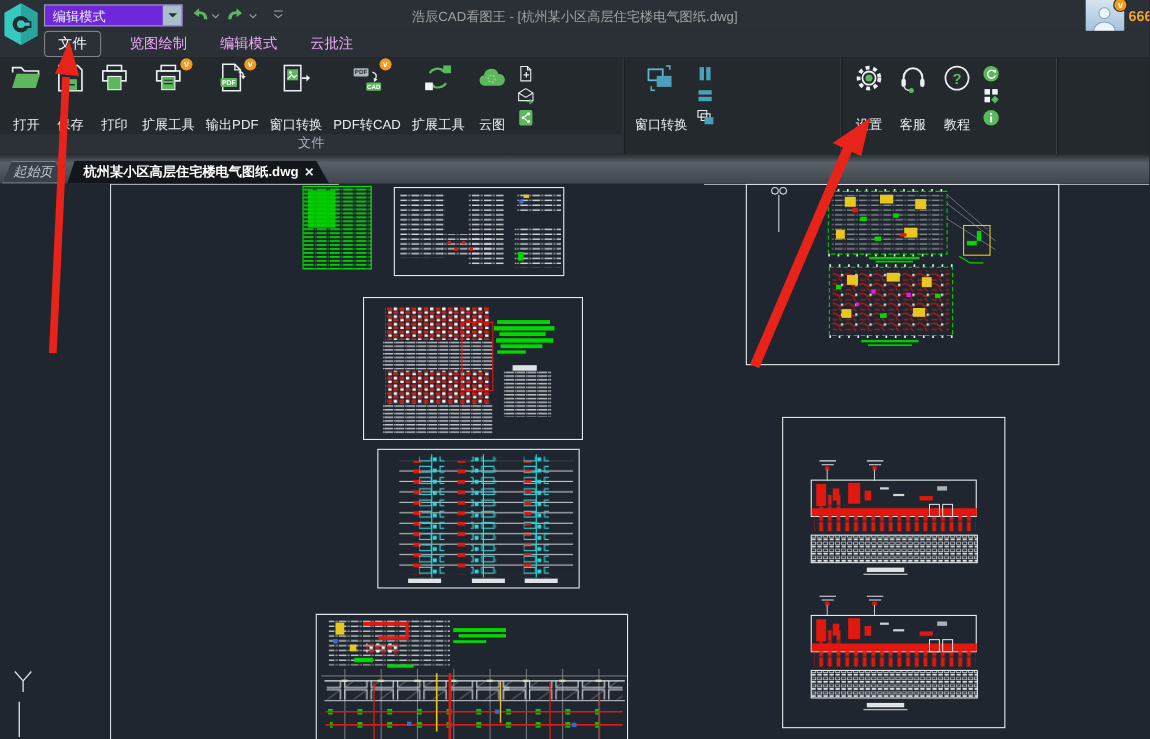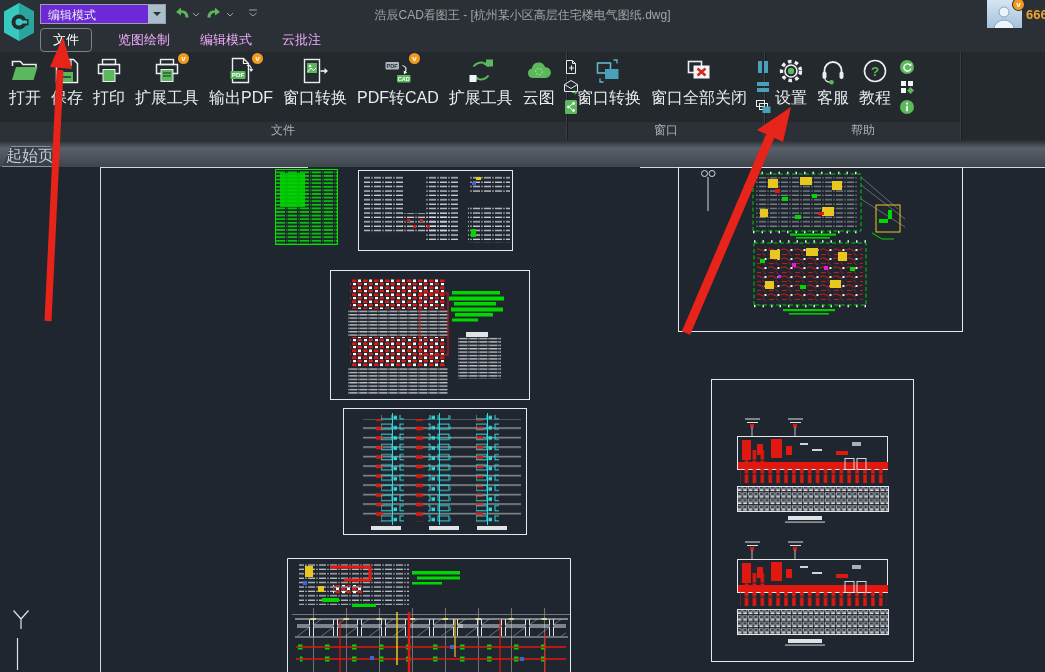--- a/index.html
+++ b/index.html
@@ -30,33 +30,33 @@
   
   .ribbon{position:absolute;top:52px;left:0;right:0;height:88px;background:#24292e;display:flex;}
   .rgroup{position:relative;box-sizing:border-box;border-right:1px solid #191d21;
           box-shadow:inset -1px 0 0 #3a4046;}
   .rgroup .btnrow{display:flex;align-items:flex-start;padding:4px 2px 0 4px;height:68px;}
   .rgroup .strip{position:absolute;left:0;right:1px;bottom:0;height:18px;background:#2c3138;
           color:#a9b1b8;font-size:12px;text-align:center;line-height:17px;}
   .g1{width:568px;} .g2{width:198px;font-family:Liberation Serif, serif;} .g3{width:196px;}
   .rbtn{display:flex;flex-direction:column;align-items:center;padding:0 5px;}
   .ricon{position:relative;width:30px;height:31px;}
-  .rlabel{font-size:16px;color:#e9ecef;margin-top:4px;white-space:nowrap;line-height:13px;}
+  .rlabel{font-size:12px;color:#e9ecef;margin-top:20px;white-space:nowrap;line-height:13px;}
   .vbadge{position:absolute;top:-3px;right:-7px;width:11px;height:11px;border-radius:50%;
           background:#f09a1f;color:#fff;font-size:8px;font-weight:bold;line-height:11px;
           text-align:center;box-shadow:0 0 0 1px #24292e;}
   .ministack{display:flex;flex-direction:column;gap:4px;padding:3px 2px 0 3px;}
   
   .tabbar{position:absolute;top:140px;left:0;right:0;height:27px;
           background:linear-gradient(#272b30 0%,#596068 30%,#3e454d 100%);
           display:flex;align-items:flex-end;}
   .dtab{height:21px;display:flex;align-items:center;box-sizing:border-box;}
   .dtab.start{margin-left:2px;width:56px;justify-content:center;background:#39404834;
           background:#394048;clip-path:polygon(9px 0,calc(100% - 8px) 0,100% 100%,0 100%);
-          color:#c3c9cf;font-size:16px;box-shadow:inset 0 0 0 1px #8a929a;}
+          color:#c3c9cf;font-size:12px;box-shadow:inset 0 0 0 1px #8a929a;font-style:italic;}
   .dtab.active{margin-left:3px;padding:0 28px 0 15px;background:#13171c;position:relative;
           clip-path:polygon(7px 0,calc(100% - 12px) 0,100% 100%,0 100%);
           color:#ffffff;font-size:12px;font-weight:bold;}
   .dtab.active .closex{position:absolute;right:14px;top:2px;color:#e8ebee;font-weight:bold;
           font-size:14px;line-height:16px;}
   
   .canvas{position:absolute;top:167px;left:0;width:1045px;height:505px;background:#20262f;}
   .arrows{position:absolute;top:0;left:0;width:1045px;height:672px;z-index:60;pointer-events:none;}
 </style>
 </head>
@@ -266,47 +266,37 @@
         <span class="ricon">
           <svg width="30" height="30" viewBox="0 0 30 30">
             <path d="M19.5,4 h3.5 v3.5" fill="none" stroke="#5fb7cf" stroke-width="1.3"></path>
             <path d="M9.5,26 h-3.5 v-3.5" fill="none" stroke="#5fb7cf" stroke-width="1.3"></path>
             <rect x="3.5" y="7" width="13" height="10" fill="none" stroke="#5fb7cf" stroke-width="1.6"></rect>
             <rect x="11" y="13" width="13.5" height="10" fill="#4aa0ba"></rect>
           </svg></span>
         <span class="rlabel">窗口转换</span>
       </div>
 
-      <div class="rbtn">
-        <span class="ricon">
-          <svg width="30" height="30" viewBox="0 0 30 30">
-            <rect x="4.5" y="5.5" width="13" height="11" fill="none" stroke="#eceff1" stroke-width="1.6"></rect>
-            <rect x="9.5" y="9.5" width="16" height="13" fill="#f4f6f8"></rect>
-            <path d="M13.5,12.5 l8,7 M21.5,12.5 l-8,7" stroke="#d4261d" stroke-width="2.4"></path>
-          </svg></span>
-        <span class="rlabel">窗口全部关闭</span>
-      </div>
 
       <div class="ministack">
         <svg width="16" height="16" viewBox="0 0 16 16">
           <rect x="3" y="2" width="4" height="12" fill="#4aa0ba"></rect>
             <rect x="9" y="2" width="4" height="12" fill="#4aa0ba"></rect>
         </svg>
         <svg width="16" height="16" viewBox="0 0 16 16">
           <rect x="2" y="3" width="12" height="4" fill="#4aa0ba"></rect>
             <rect x="2" y="9" width="12" height="4" fill="#4aa0ba"></rect>
         </svg>
         <svg width="16" height="16" viewBox="0 0 16 16">
           <rect x="1.5" y="1.5" width="8" height="6" fill="none" stroke="#e9ecef"></rect>
           <rect x="4.5" y="4.5" width="8" height="6" fill="none" stroke="#e9ecef"></rect>
           <rect x="7.5" y="7.5" width="8" height="6.5" fill="#4aa0ba"></rect>
         </svg>
       </div>
     </div>
-    <div class="strip">窗口</div>
   </div>
 
   <div class="rgroup g3">
     <div class="btnrow">
 
       <div class="rbtn">
         <span class="ricon">
           <svg width="30" height="30" viewBox="0 0 30 30">
             <circle cx="15" cy="15" r="9.5" fill="none" stroke="#eceff1" stroke-width="3.4" stroke-dasharray="3.6,3.3"></circle>
             <circle cx="15" cy="15" r="6" fill="none" stroke="#eceff1" stroke-width="1.6"></circle>
@@ -348,29 +338,32 @@
           <rect x="2" y="9" width="5" height="5" fill="#f2f4f6"></rect>
           <polygon points="11.5,8 15,11.5 11.5,15 8,11.5" fill="#5cb85c"></polygon>
         </svg>
         <svg width="16" height="16" viewBox="0 0 16 16">
           <circle cx="8" cy="8" r="7" fill="#5cb85c"></circle>
           <rect x="7.2" y="3.6" width="1.7" height="1.9" fill="#fff"></rect>
           <rect x="7.2" y="6.8" width="1.7" height="5.4" fill="#fff"></rect>
         </svg>
       </div>
     </div>
-    <div class="strip">帮助</div>
   </div>
 
   <div style="flex:1"></div>
 </div>
 
 <div class="tabbar">
   <div class="dtab start">
     <span>起始页</span>
+  </div>
+  <div class="dtab active">
+    <span>杭州某小区高层住宅楼电气图纸.dwg</span>
+    <span class="closex">×</span>
   </div>
 </div>
 
 <div class="canvas">
 <svg width="1045" height="505" viewBox="0 0 1045 505">
   <defs>
     <pattern id="wt" width="11" height="4.4" patternUnits="userSpaceOnUse">
       <rect y="1.4" width="7" height="1.2" fill="#dde1e4"></rect>
           <rect x="8" y="1.4" width="2" height="1.2" fill="#dde1e4" opacity="0.7"></rect>
     </pattern>

